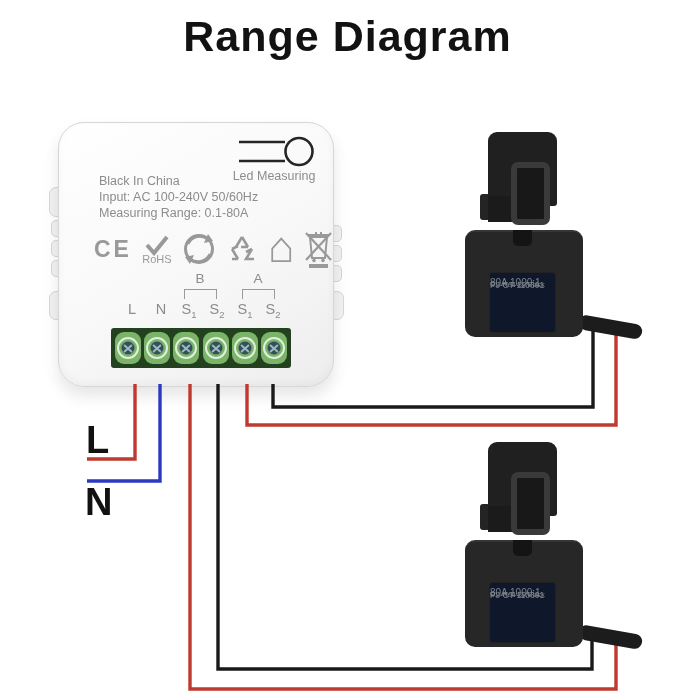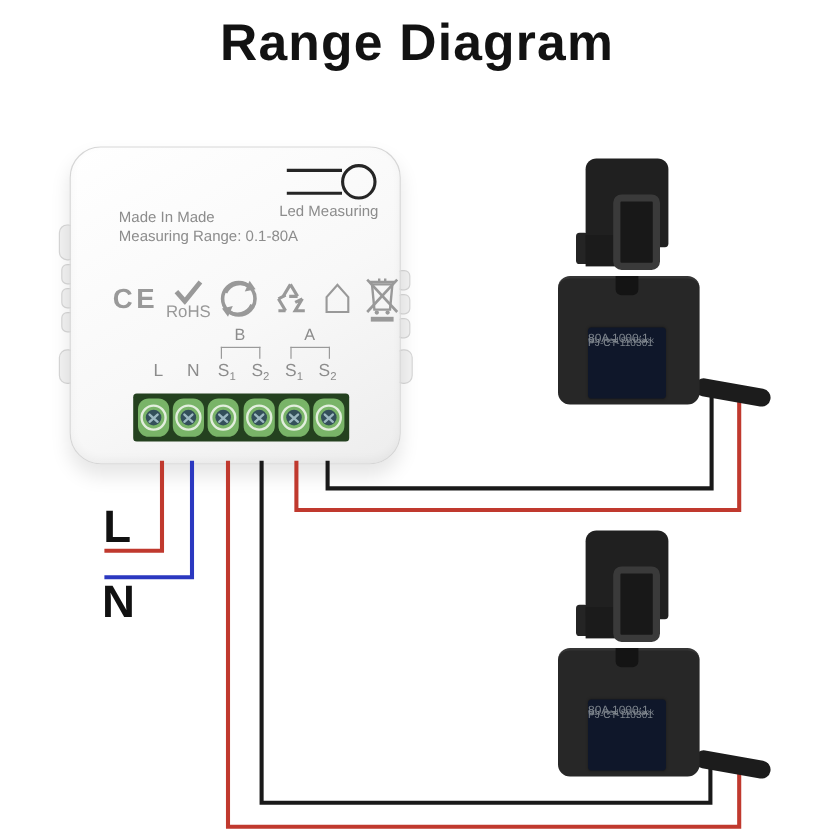--- a/index.html
+++ b/index.html
@@ -14,21 +14,21 @@
           background:linear-gradient(150deg,#ffffff 0%,#f8f8f8 55%,#ededed 100%);
           border:1px solid #d6d6d6;border-radius:26px;
           box-shadow:0 9px 16px rgba(0,0,0,.10), inset 0 -3px 8px rgba(0,0,0,.04);}
   .dev-text{position:absolute;left:40px;top:51px;color:#8c8c8c;font-size:12.5px;line-height:15.8px;}
   .led-svg{position:absolute;left:178px;top:8px;}
   .led-label{position:absolute;left:170px;top:46px;width:90px;text-align:center;
              color:#8c8c8c;font-size:12.5px;}
   .icons-row{position:absolute;left:35px;top:104px;height:44px;display:flex;align-items:center;gap:9px;color:#999;}
   .ce{font-size:23px;font-weight:bold;letter-spacing:3px;color:#999;line-height:1;}
   .rohs{display:flex;flex-direction:column;align-items:center;width:32px;}
-  .rohs-txt{font-size:14px;color:#999;margin-top:-3px;}
+  .rohs-txt{font-size:11px;color:#999;margin-top:-3px;}
   .house-glyph{font-size:44px;line-height:1;color:#999;transform:translateY(-2px);}
   
   .bracket{position:absolute;height:9px;border-top:1.5px solid #9a9a9a;
            border-left:1.5px solid #9a9a9a;border-right:1.5px solid #9a9a9a;width:31px;top:166px;}
   .bracket-letter{position:absolute;top:148px;transform:translateX(-50%);
                   color:#8c8c8c;font-size:13.5px;}
   .tlabel{position:absolute;top:178px;transform:translateX(-50%);
           color:#8c8c8c;font-size:14.5px;}
   .tlabel sub{font-size:9.5px;}
   
@@ -86,21 +86,22 @@
   <div class="device">
 
     <svg class="led-svg" width="90" height="42">
       <line x1="2" y1="11" x2="48" y2="11" stroke="#252525" stroke-width="2.6"></line>
       <line x1="2" y1="30" x2="48" y2="30" stroke="#252525" stroke-width="2.6"></line>
       <circle cx="62" cy="20.5" r="13.5" fill="none" stroke="#252525" stroke-width="2.6"></circle>
     </svg>
     <div class="led-label">Led Measuring</div>
 
     <div class="dev-text">
-      <div>Made In Made</div>
+      <div>Black In China</div>
+      <div>Input: AC 100-240V 50/60Hz</div>
       <div>Measuring Range: 0.1-80A</div>
     </div>
 
     <div class="icons-row">
       <div class="ce">CE</div>
       <div class="rohs">
         <svg width="26" height="22">
           <polyline points="3,11 10,19 23,3" fill="none" stroke="#999" stroke-width="4"></polyline>
         </svg>
         <div class="rohs-txt">RoHS</div>

